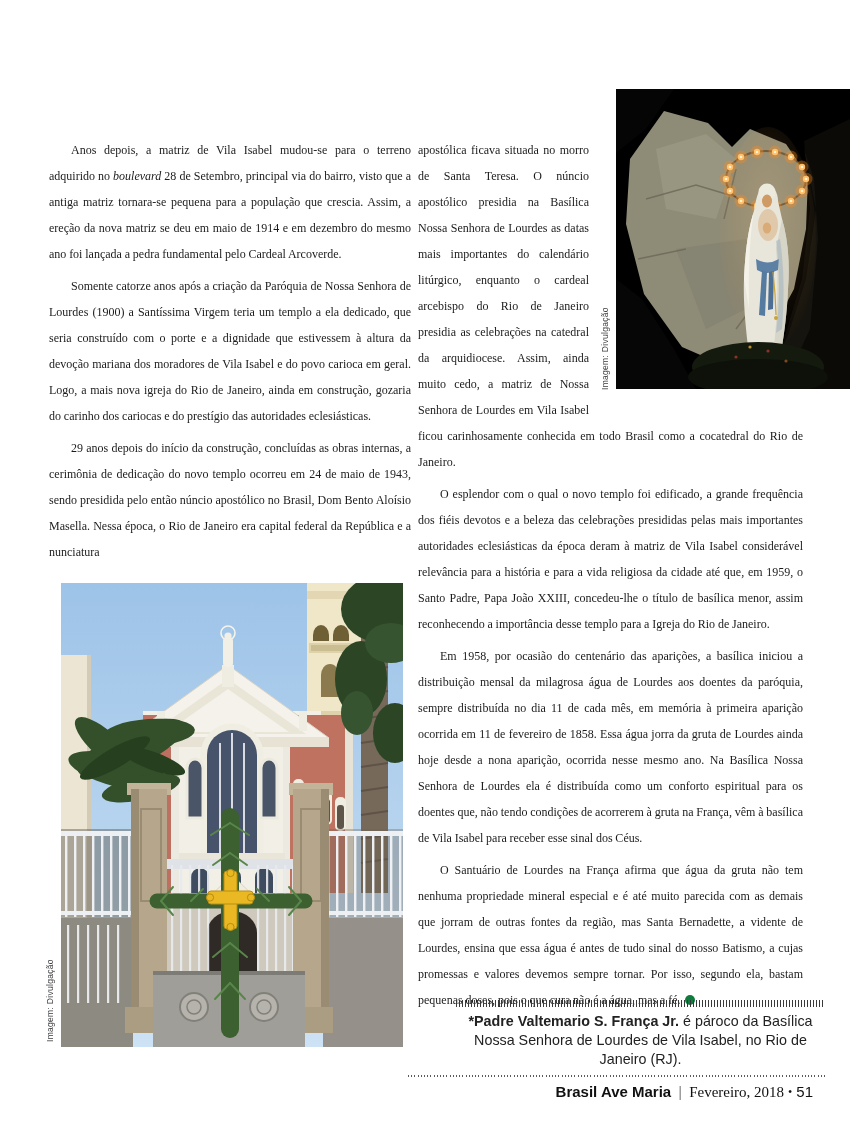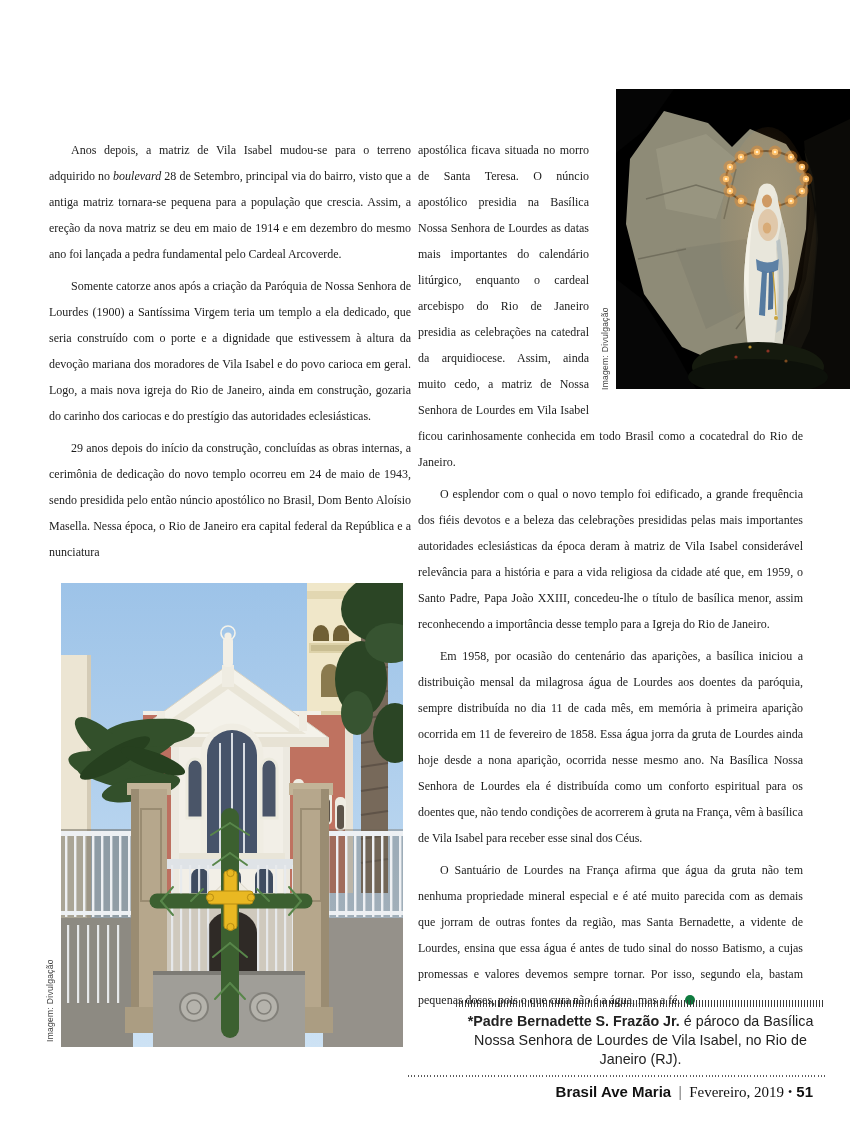--- a/index.html
+++ b/index.html
@@ -43,21 +43,21 @@
   
   .footer-rule{position:absolute;left:408px;top:1075px;width:417px;height:2px;
                background:repeating-linear-gradient(90deg,#5a5a5a 0 1px,transparent 1px 3.2px);}
   .footer{position:absolute;left:428px;top:1083px;width:385px;text-align:right;
           font-size:15px;color:#111;white-space:nowrap;}
   .footer .mag{font-family:"Liberation Sans", sans-serif;font-weight:bold;}
   .footer .sep{font-family:"Liberation Sans", sans-serif;font-weight:300;color:#8a8a8a;
                padding:0 7px;}
   .footer .date{font-family:"Liberation Serif", serif;}
   .footer .dot{padding:0 4px;font-size:12px;vertical-align:1px;}
-  .footer .pageno{font-family:"Liberation Sans", sans-serif;font-weight:bold;text-align:right;}
+  .footer .pageno{font-family:"Liberation Sans", sans-serif;font-weight:normal;text-align:right;}
 </style>
 </head>
 <body>
 
 <div class="page">
 
   <section class="col-left">
     <p class="body indent"><span>Anos depois, a matriz de Vila Isabel mudou-se para o terreno adquirido no </span><i>boulevard</i><span> 28 de Setembro, principal via do bairro, visto que a antiga matriz tornara-se pequena para a população que crescia. Assim, a ereção da nova matriz se deu em maio de 1914 e em dezembro do mesmo ano foi lançada a pedra fundamental pelo Cardeal Arcoverde.</span></p>
     <p class="body indent">Somente catorze anos após a criação da Paróquia de Nossa Senhora de Lourdes (1900) a Santíssima Virgem teria um templo a ela dedicado, que seria construído com o porte e a dignidade que estivessem à altura da devoção mariana dos moradores de Vila Isabel e do povo carioca em geral. Logo, a mais nova igreja do Rio de Janeiro, ainda em construção, gozaria do carinho dos cariocas e do prestígio das autoridades eclesiásticas.</p>
     <p class="body indent">29 anos depois do início da construção, concluídas as obras internas, a cerimônia de dedicação do novo templo ocorreu em 24 de maio de 1943, sendo presidida pelo então núncio apostólico no Brasil, Dom Bento Aloísio Masella. Nessa época, o Rio de Janeiro era capital federal da República e a nunciatura</p>
@@ -392,21 +392,21 @@
       <circle cx="120" cy="268" r="1.6" fill="#8a3324"></circle>
       <circle cx="152" cy="262" r="1.6" fill="#8a3324"></circle>
       <circle cx="170" cy="272" r="1.6" fill="#7a4a20"></circle>
       <circle cx="134" cy="258" r="1.6" fill="#b98f2e"></circle>
     </svg>
   </figure>
   <div class="v-caption cap-statue">Imagem: Divulgação</div>
 
   <aside class="bio">
     <div class="hatch"></div>
-    <p><b>*Padre Bernadette S. Frazão Jr.</b><span> é pároco da Basílica Nossa Senhora de Lourdes de Vila Isabel, no Rio de Janeiro (RJ).</span></p>
+    <p><b>*Padre Valtemario S. França Jr.</b><span> é pároco da Basílica Nossa Senhora de Lourdes de Vila Isabel, no Rio de Janeiro (RJ).</span></p>
   </aside>
 
   <div class="footer-rule"></div>
   <div class="footer">
-    <span class="mag">Brasil Ave Maria</span><span class="sep">|</span><span class="date">Fevereiro, 2019</span><span class="dot">•</span><span class="pageno">51</span>
+    <span class="mag">Brasil Ave Maria</span><span class="sep">|</span><span class="date">Fevereiro, 2018</span><span class="dot">•</span><span class="pageno">51</span>
   </div>
 
 </div>
 
 </body></html>

